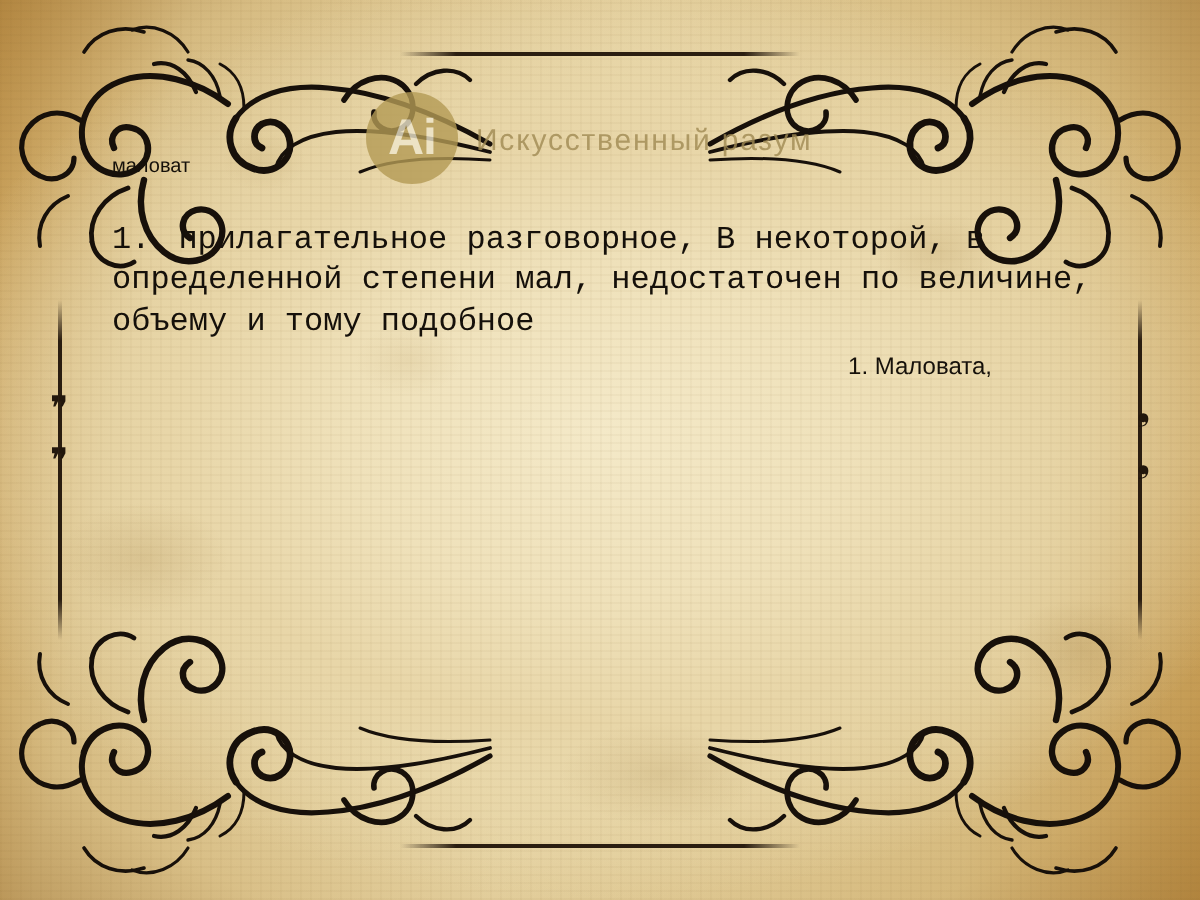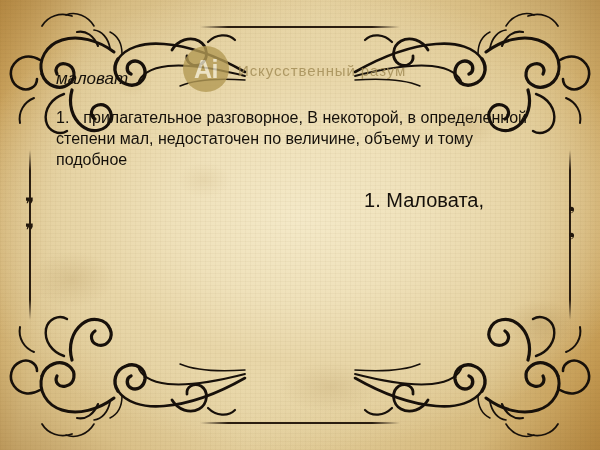--- a/index.html
+++ b/index.html
@@ -110,37 +110,37 @@
   
   .content {
     position: absolute;
     left: 56px;
     top: 64px;
     width: 492px;
     z-index: 5;
     color: #1b1409;
   }
   .headword {
-    font-size: 17px;
+    font-size: 10px;
     line-height: 1.25;
-    margin: 4px 0 19px 0;
+    margin: 14px 0 19px 0;
     color: #15100a;
-    font-style: italic;
   }
   .sense {
     font-size: 16px;
     line-height: 1.30;
     margin: 0;
     color: #15100a;
+    font-family: Liberation Mono, monospace;
   }
   .sense-indent { display: inline-block; width: 14px; }
   .subsense {
-    font-size: 20px;
+    font-size: 12px;
     line-height: 1.32;
-    margin: 16px;
+    margin: 4px;
     color: #15100a;
   }
   .subsense-head {
     display: block;
     text-align: right;
     padding-right: 48px;
   }
 </style>
 </head>
 <body>

